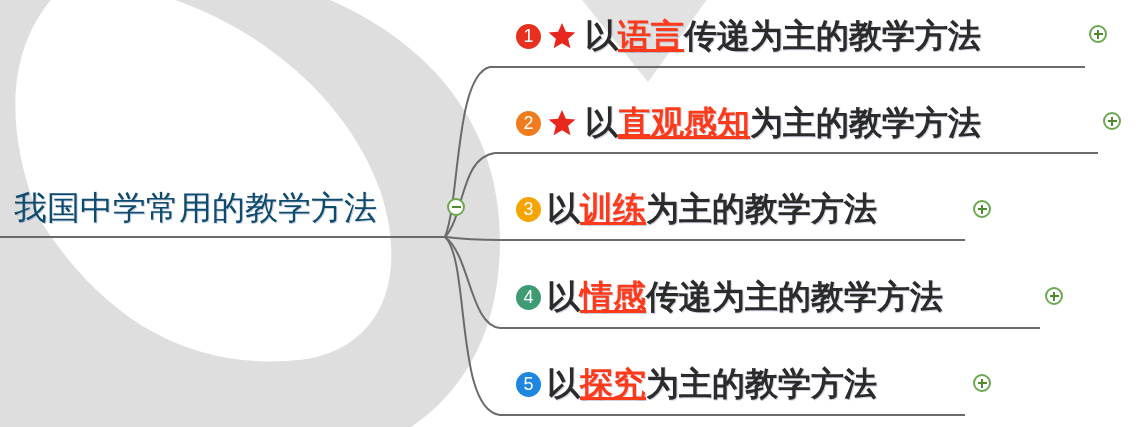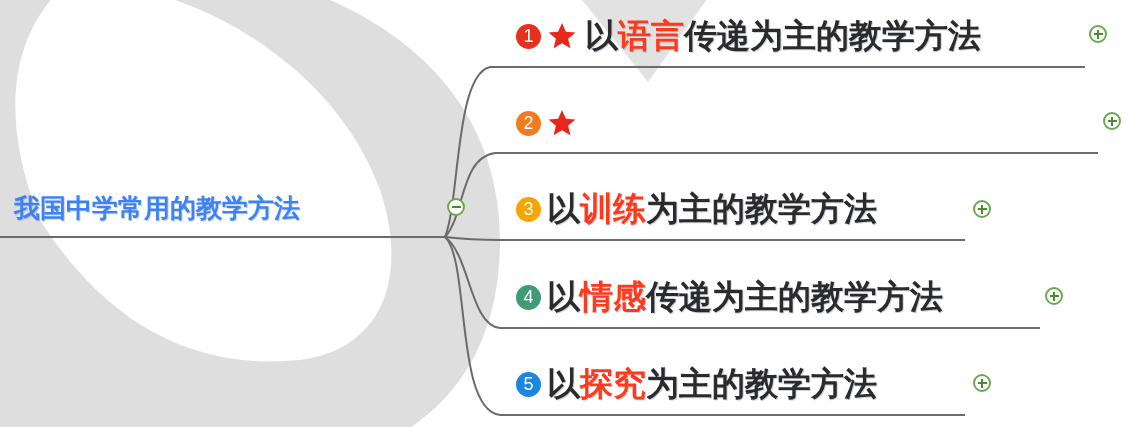--- a/index.html
+++ b/index.html
@@ -5,21 +5,21 @@
     html, body { margin: 0; padding: 0; }
     body {
       width: 1141px; height: 427px; position: relative; overflow: hidden;
       background: #ffffff;
       font-family: "DejaVu Sans", "Liberation Sans", sans-serif;
     }
     .bg-layer { position: absolute; left: 0; top: 0; width: 1141px; height: 427px; z-index: 0; }
     .connectors { position: absolute; left: 0; top: 0; width: 1141px; height: 427px; z-index: 1; }
     .root-topic {
       position: absolute; left: 14px; top: 186px; z-index: 2;
-      font-size: 26px; font-weight: bold; color: #3b82f6; letter-spacing: 0px;
+      font-size: 33px; font-weight: normal; color: #0c4a6e; letter-spacing: 0px;
       white-space: nowrap; line-height: 44px;
       text-shadow: 1px 1px 0 rgba(60,80,140,0.25);
     }
     .toggle {
       position: absolute; z-index: 3; width: 18px; height: 18px; border-radius: 50%;
       border: 2.5px solid #6aa84f; background: #ffffff; box-sizing: border-box;
       display: flex; align-items: center; justify-content: center; cursor: pointer;
     }
     .toggle .bar-h { position: absolute; width: 9px; height: 2.5px; background: #4f8a2f; }
     .toggle .bar-v { position: absolute; width: 2.5px; height: 9px; background: #4f8a2f; }
@@ -32,21 +32,21 @@
       font-family: "Liberation Sans", sans-serif; font-size: 18px; line-height: 25px;
       text-align: center; margin-right: 6px; flex: 0 0 auto;
     }
     .star {
       width: 30px; height: 30px; margin-right: 8px; flex: 0 0 auto;
     }
     .label {
       font-size: 33px; font-weight: bold; color: #2b2b2b;
       text-shadow: 1px 1px 0 rgba(60,80,140,0.25);
     }
-    .hl { color: #ff3a1a; }
+    .hl { color: #ff3a1a; text-decoration: underline; }
   </style>
 </head>
 <body>
 
 <svg class="bg-layer" viewBox="0 0 1141 427">
 
   <path fill="#dedede" fill-rule="evenodd" d="M -60 -40 L 120 -40 C 330 -40 500 60 500 240 C 500 420 360 470 260 470 L -60 470 Z
            M 60 -10 C 10 40 0 120 40 220 C 110 330 200 370 300 360 C 380 350 410 280 380 190 C 340 80 230 10 140 -10 Z"></path>
 
   <path fill="#e2e2e2" d="M 578 -5 L 710 -5 L 648 82 Z"></path>
@@ -78,20 +78,21 @@
 <div class="toggle" style="left:1089px; top:25px;">
   <span class="bar-h"></span>
     <span class="bar-v"></span>
 </div>
 
 <div class="branch" style="left:516px; top:101px;">
   <span class="badge" style="background:#f07c1e;">2</span>
   <svg class="star" viewBox="0 0 24 24">
       <path fill="#e8261c" d="M12 1.5l3.1 7 7.6.7-5.8 5 1.8 7.5L12 17.8l-6.7 3.9 1.8-7.5-5.8-5 7.6-.7z"></path>
     </svg>
+  <span class="label"><span>以</span><span class="hl">直观感知</span><span>为主的教学方法</span></span>
 </div>
 <div class="toggle" style="left:1103px; top:112px;">
   <span class="bar-h"></span>
     <span class="bar-v"></span>
 </div>
 
 <div class="branch" style="left:516px; top:187px;">
   <span class="badge" style="background:#f5a400;">3</span>
   <span class="label"><span>以</span><span class="hl">训练</span><span>为主的教学方法</span></span>
 </div>

